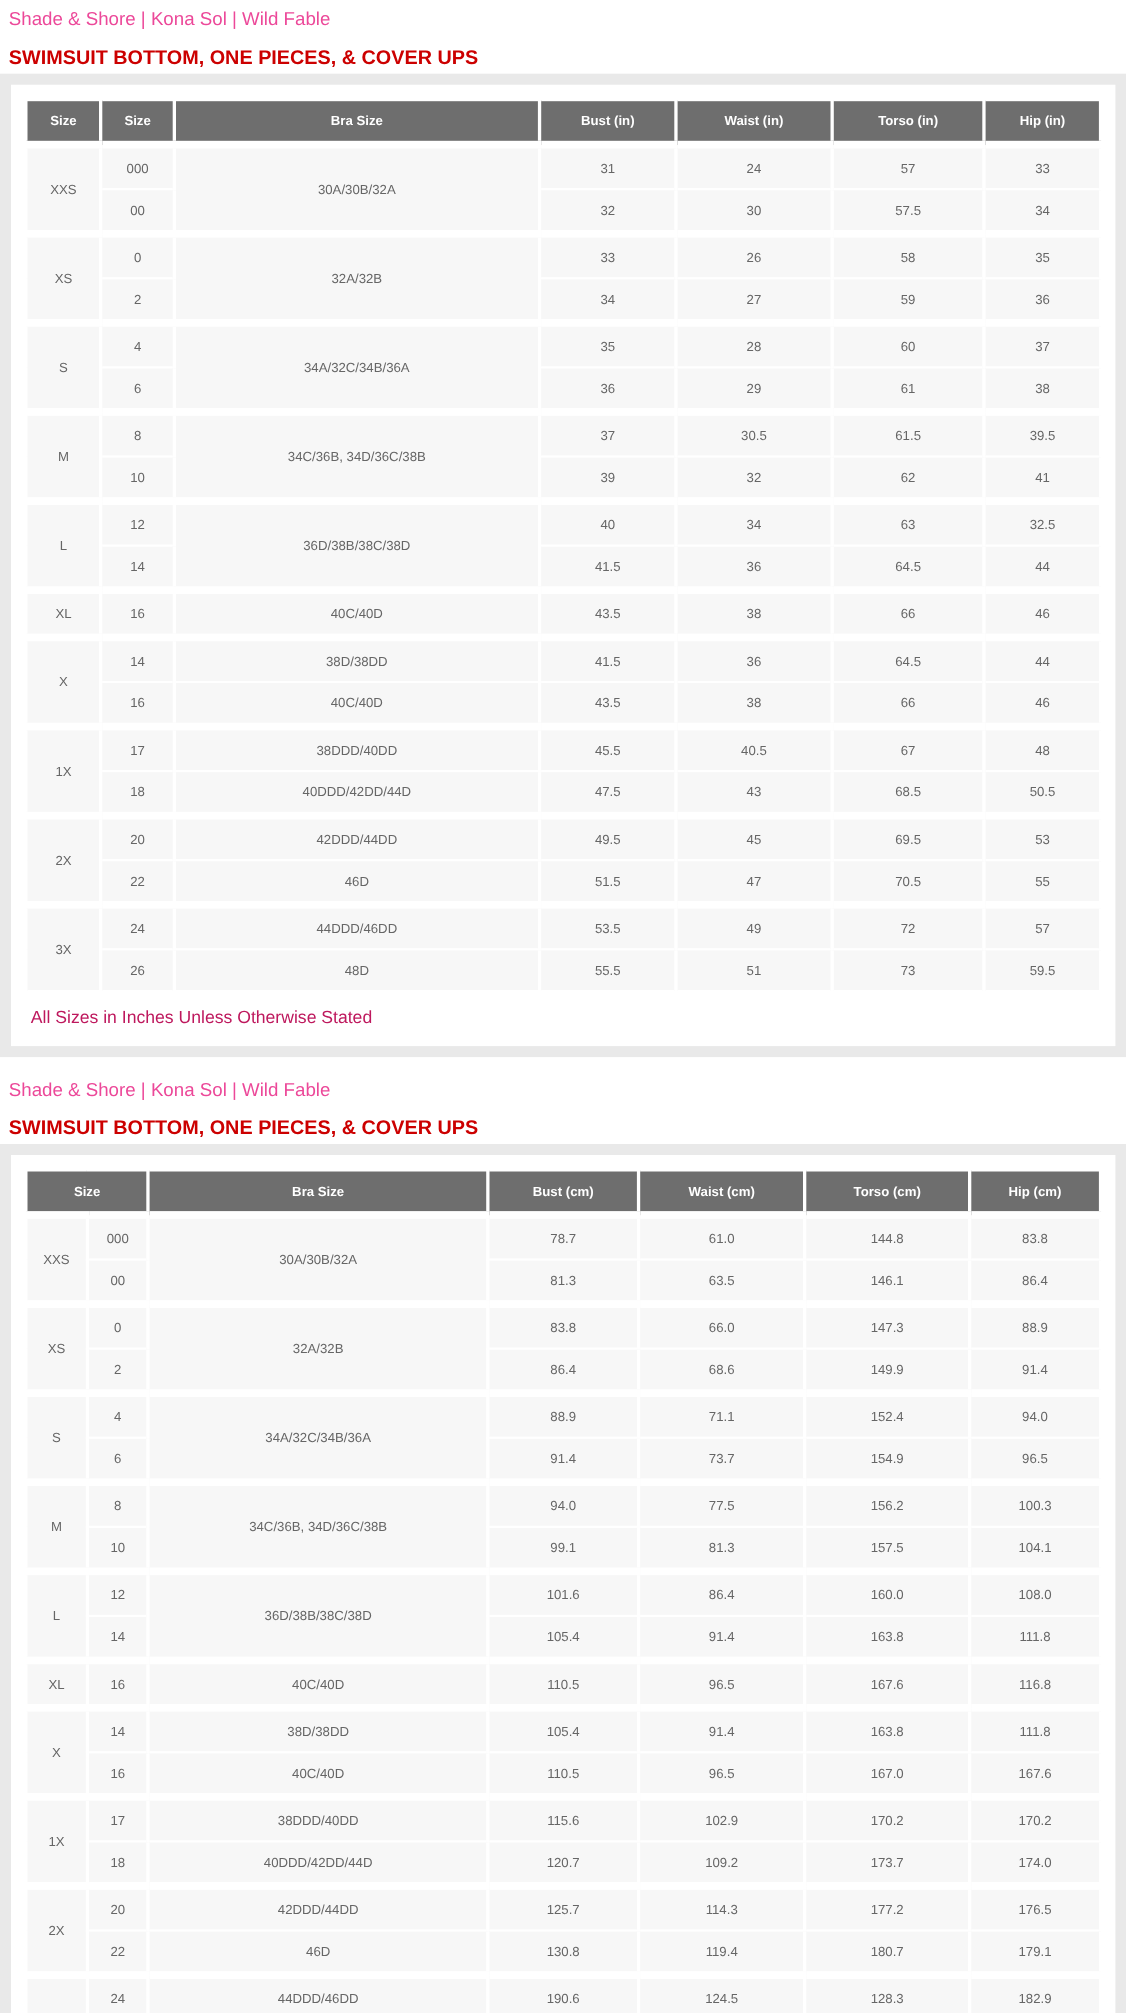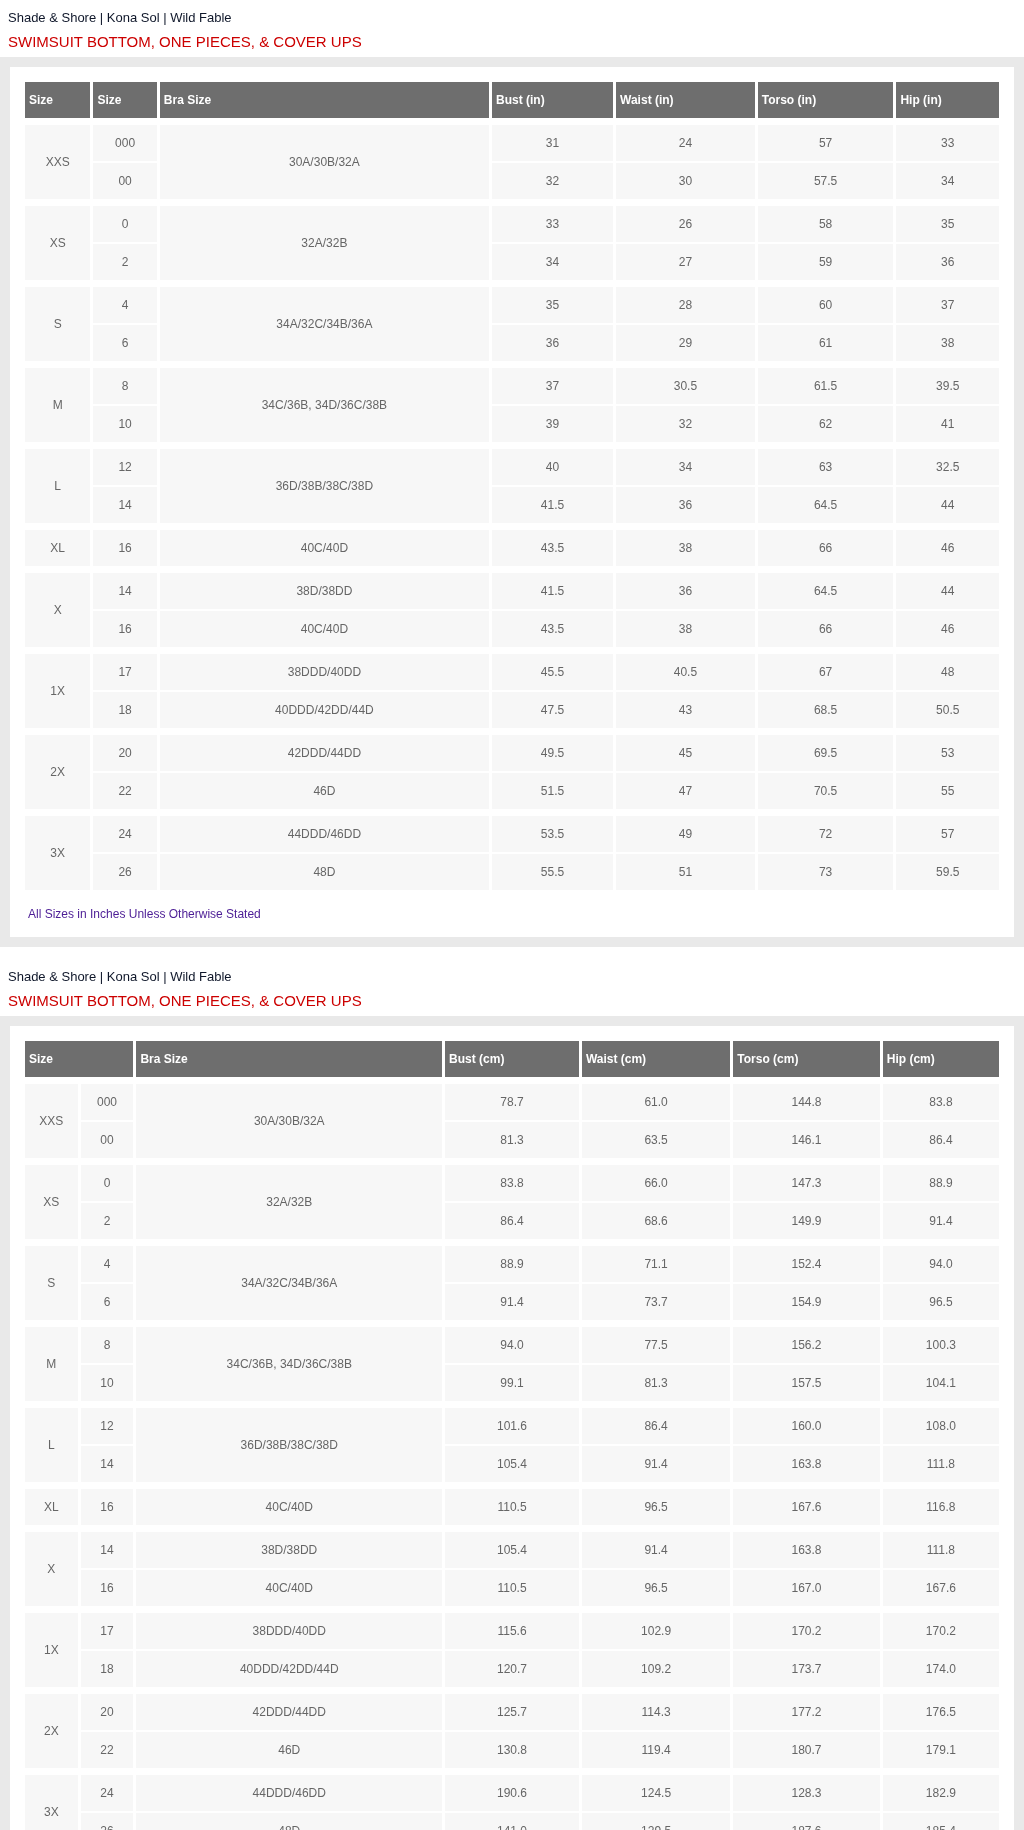--- a/index.html
+++ b/index.html
@@ -1,27 +1,27 @@
 <!DOCTYPE html>
 <html><head>
 <meta charset="utf-8">
 <style>
   html,body{margin:0;padding:0;background:#fff;}
   body{font-family:"Liberation Sans",sans-serif;width:1024px;}
   .page{width:1024px;}
   .chart-block{margin:0 0 12px 0;}
   .titles{padding:10px 10px 7px 8px;background:#fff;}
-  .brand-line{color:#0f172a;font-size:13px;line-height:16px;}
-  .chart-title{color:#cc0000;font-size:15px;font-weight:normal;line-height:16px;margin-top:8px;}
+  .brand-line{color:#ec4899;font-size:17px;line-height:16px;}
+  .chart-title{color:#cc0000;font-size:18px;font-weight:bold;line-height:16px;margin-top:18px;}
   .gray-wrap{background:#e9e9e9;padding:10px;}
   .panel{background:#fff;padding:12px 12px 14px 12px;}
   table.size-table{width:100%;border-collapse:collapse;table-layout:fixed;}
   table.size-table th{
     background:#6e6e6e;color:#fff;font-size:12px;font-weight:bold;
-    padding:11px 4px;border:3px solid #fff;text-align:left;
+    padding:11px 4px;border:3px solid #fff;text-align:center;
   }
   table.size-table td{
     background:#f7f7f7;color:#666;font-size:12px;text-align:center;
     padding:11px 4px;border-left:3px solid #fff;border-right:3px solid #fff;
     border-top:2px solid #fff;border-bottom:2px solid #fff;vertical-align:middle;
   }
   table.size-table tr.group-start td{border-top:7px solid #fff;}
   table[data-table="0"] col:nth-child(1){width:7%;}
   table[data-table="0"] col:nth-child(2){width:6.8%;}
   table[data-table="0"] col:nth-child(3){width:34%;}
@@ -29,21 +29,21 @@
   table[data-table="0"] col:nth-child(5){width:14.5%;}
   table[data-table="0"] col:nth-child(6){width:14.2%;}
   table[data-table="0"] col:nth-child(7){width:10.8%;}
   table[data-table="1"] col:nth-child(1){width:5.7%;}
   table[data-table="1"] col:nth-child(2){width:5.7%;}
   table[data-table="1"] col:nth-child(3){width:31.6%;}
   table[data-table="1"] col:nth-child(4){width:14%;}
   table[data-table="1"] col:nth-child(5){width:15.5%;}
   table[data-table="1"] col:nth-child(6){width:15.3%;}
   table[data-table="1"] col:nth-child(7){width:12.2%;}
-  .footnote{font-size:12px;color:#4c1d95;padding:15px 6px 2px 6px;text-align:left;}
+  .footnote{font-size:16px;color:#be185d;padding:15px 6px 2px 6px;text-align:left;}
 </style>
 </head>
 <body>
 
 <div class="page">
 
   <section class="chart-block">
     <div class="titles">
       <div class="brand-line">Shade &amp; Shore | Kona Sol | Wild Fable</div>
       <div class="chart-title">SWIMSUIT BOTTOM, ONE PIECES, &amp; COVER UPS</div>

